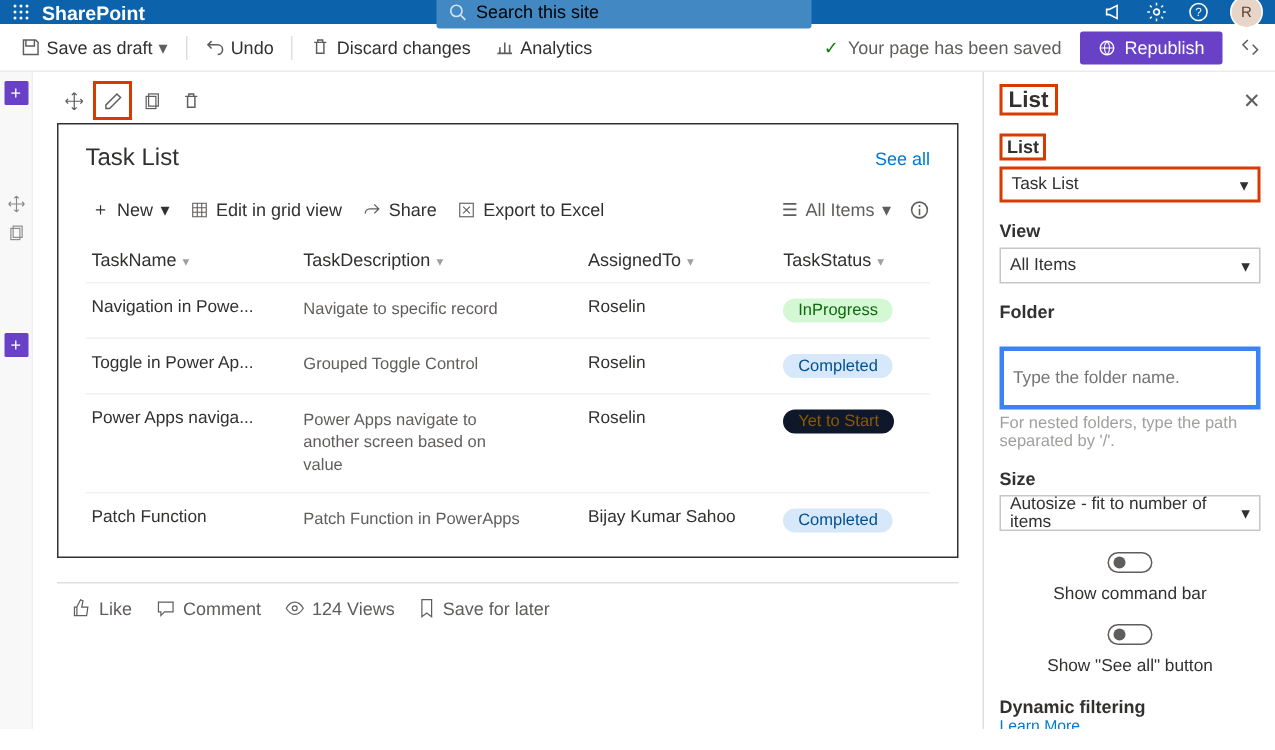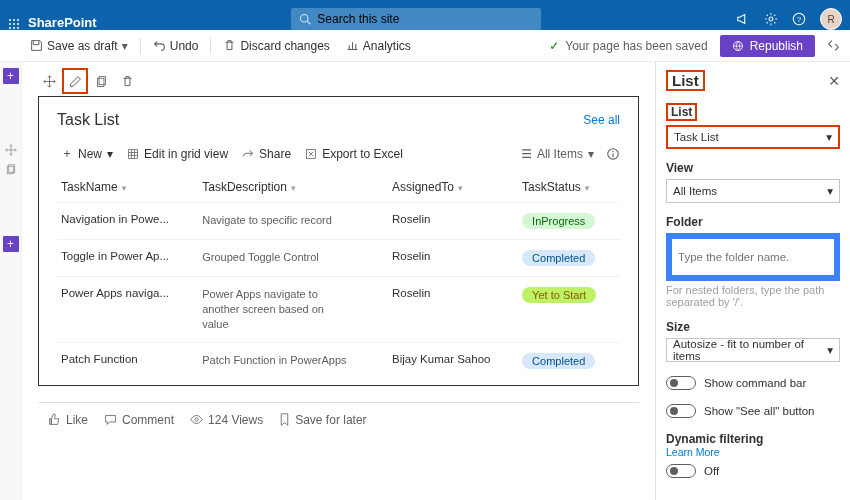--- a/index.html
+++ b/index.html
@@ -1,28 +1,28 @@
 <!DOCTYPE html>
 <html><head>
 <meta charset="utf-8">
 <style>
 * { margin: 0; padding: 0; box-sizing: border-box; font-family: "Segoe UI", sans-serif; }
 body { width: 850px; height: 500px; overflow: hidden; background: #fff; font-size: 12px; color: #323130; }
 
-.suite-bar { background: #0c62ab; height: 30px; display: flex; align-items: flex-end; color: #fff; padding: 0 8px; }
+.suite-bar { background: #0c62ab; height: 16px; display: flex; align-items: center; color: #fff; padding: 0 8px; }
 .waffle { font-size: 14px; margin-right: 8px; cursor: pointer; }
 .brand { font-weight: 600; font-size: 13px; }
 .search-wrap { flex: 1; display: flex; justify-content: center; }
 .search-box { background: #4289c3; width: 250px; height: 22px; display: flex; align-items: center; padding: 0 8px; border-radius: 2px; color: #000000; font-size: 12px; }
 .search-box svg { margin-right: 6px; }
 .suite-right { display: flex; align-items: center; gap: 14px; }
 .suite-right .hi { cursor: pointer; }
 .avatar { width: 22px; height: 22px; border-radius: 50%; background: #e8d5c9; color: #5c4033; display: flex; align-items: center; justify-content: center; font-size: 10px; border: 1px solid #fff; }
 
-.cmd-bar { height: 32px; border-bottom: 1px solid #edebe9; display: flex; align-items: center; padding: 0 10px 0 24px; gap: 4px; font-size: 12px; }
+.cmd-bar { height: 32px; border-bottom: 1px solid #edebe9; display: flex; align-items: center; padding: 0 10px 0 8px; gap: 4px; font-size: 12px; }
 .cmd-item { display: flex; align-items: center; gap: 4px; padding: 0 6px; height: 26px; cursor: pointer; color: #323130; }
 .cmd-item .ic { color: #605e5c; display: inline-flex; }
 .divider { width: 1px; height: 16px; background: #e1dfdd; margin: 0 2px; }
 .cmd-spacer { flex: 1; }
 .saved-msg { display: flex; align-items: center; gap: 6px; color: #605e5c; margin-right: 8px; }
 .saved-msg .check { color: #107c10; }
 .republish { background: #6941c6; color: #fff; padding: 4px 12px; border-radius: 2px; display: flex; align-items: center; gap: 6px; cursor: pointer; }
 .collapse-ic { margin-left: 8px; cursor: pointer; color: #605e5c; }
 
 .work { display: flex; height: calc(500px - 62px); }
@@ -43,37 +43,37 @@
 .lt-spacer { flex: 1; }
 .lt-right { display: flex; align-items: center; gap: 12px; color: #605e5c; }
 table.lv { width: 100%; border-collapse: collapse; }
 table.lv th { text-align: left; font-weight: 400; color: #323130; font-size: 12px; padding: 8px 10px 8px 4px; }
 table.lv th .chev, table.lv td .chev { color: #a19f9d; font-size: 9px; margin-left: 4px; }
 table.lv td { border-top: 1px solid #f3f2f1; padding: 10px 10px 10px 4px; vertical-align: top; font-size: 11.5px; }
 .desc { color: #605e5c; font-size: 11px; line-height: 1.35; max-width: 150px; }
 .pill { display: inline-block; padding: 2px 10px; border-radius: 10px; font-size: 11px; }
 .pill.inprogress { background: #d4f7d4; color: #0b6a0b; }
 .pill.completed { background: #d6e8fa; color: #00508f; }
-.pill.yet { background: #bef264; color: #8a5a00; }
+.pill.yet { background: #0f172a; color: #8a5a00; }
 
 .page-divider { height: 1px; background: #e1dfdd; margin: 16px 8px 10px 8px; }
 .social { display: flex; align-items: center; gap: 16px; padding: 0 8px 10px 18px; color: #605e5c; font-size: 12px; }
 .social .sitem { display: flex; align-items: center; gap: 5px; cursor: pointer; }
 
 .prop-pane { width: 195px; border-left: 1px solid #e1dfdd; padding: 8px 10px 10px 10px; overflow: auto; position: relative; }
 .pp-title-row { display: flex; justify-content: space-between; align-items: center; }
 .pp-title { font-size: 15px; font-weight: 600; border: 2px solid #d83b01; padding: 0 4px; }
 .pp-close { cursor: pointer; color: #605e5c; font-size: 14px; }
 .pp-label { font-size: 12px; font-weight: 600; margin-top: 12px; display: inline-block; }
 .pp-label.boxed { border: 2px solid #d83b01; padding: 0 3px; }
 .pp-select { width: 100%; border: 1px solid #c8c6c4; height: 24px; display: flex; align-items: center; justify-content: space-between; padding: 0 6px; font-size: 11.5px; margin-top: 4px; cursor: pointer; }
 .pp-select.boxed { border: 2px solid #d83b01; }
-.pp-input { width: 100%; border: 6px solid #3b82f6; height: 24px; padding: 18px 6px; font-size: 11.5px; margin-top: 4px; color: #a19f9d; }
+.pp-input { width: 100%; border: 3px solid #3b82f6; height: 24px; padding: 18px 6px; font-size: 11.5px; margin-top: 16px; color: #a19f9d; }
 .pp-hint { font-size: 11px; color: #a19f9d; margin-top: 3px; }
-.toggle-row { display: flex; align-items: center; gap: 8px; margin-top: 14px; font-size: 11.5px; }
+.toggle-row { display: flex; align-items: center; gap: 8px; margin-top: 14px; font-size: 11.5px; flex-direction: column; }
 .toggle { width: 30px; height: 14px; border: 1px solid #605e5c; border-radius: 8px; position: relative; cursor: pointer; }
 .toggle::after { content: ""; position: absolute; width: 8px; height: 8px; background: #605e5c; border-radius: 50%; top: 2px; left: 3px; }
 .pp-section-title { font-size: 12px; font-weight: 600; margin-top: 14px; }
 .pp-desc { font-size: 10.5px; color: #605e5c; margin-top: 2px; }
 .pp-link { color: #0078d4; font-size: 10.5px; cursor: pointer; }
 
 svg { display: block; }
 </style>
 </head>
 <body>

